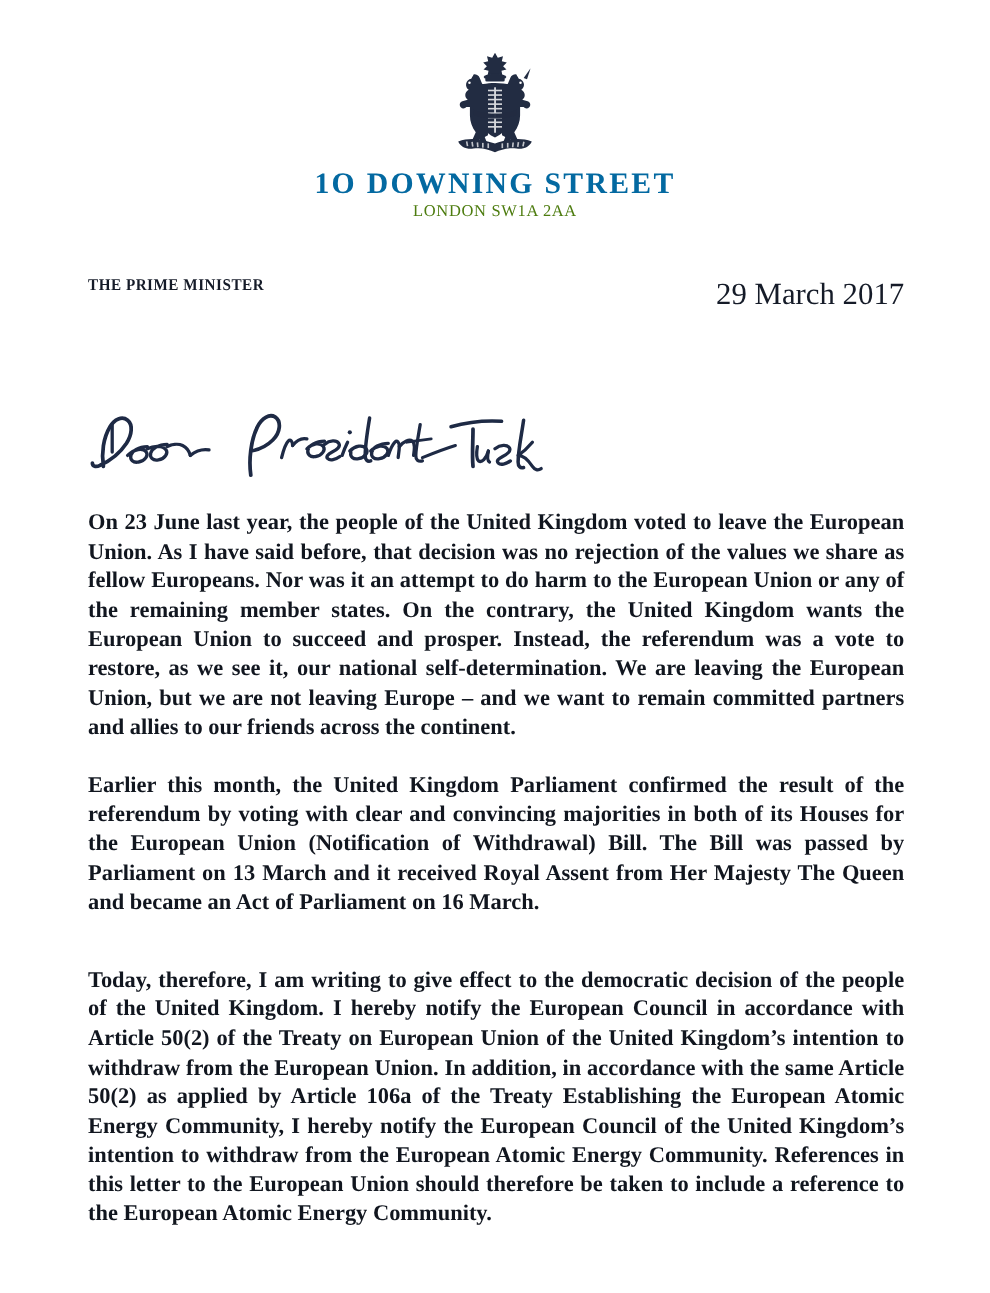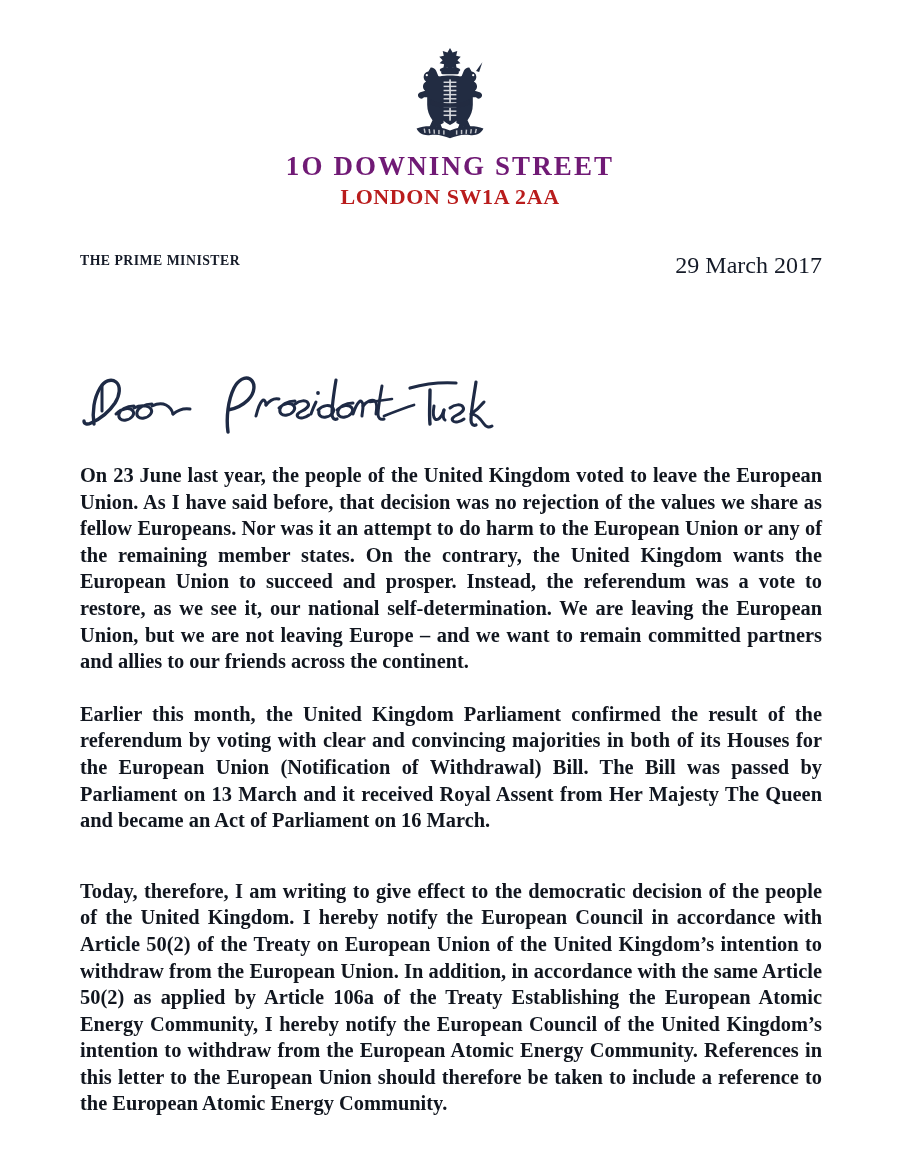--- a/index.html
+++ b/index.html
@@ -40,29 +40,29 @@
     position: absolute;
     top: 152px;
     left: 0;
     width: 900px;
     text-align: center;
   }
   .lh-title {
     font-size: 27px;
     font-weight: bold;
     letter-spacing: 2.1px;
-    color: #701a75;
+    color: #0369a1;
     line-height: 1.05;
     white-space: nowrap;
   }
   .lh-sub {
-    font-size: 22px;
-    font-weight: bold;
+    font-size: 15px;
+    font-weight: normal;
     letter-spacing: 0.6px;
-    color: #b91c1c;
+    color: #4d7c0f;
     margin-top: 4px;
     white-space: nowrap;
   }
 
   
   .header-row {
     position: absolute;
     top: 252px;
     left: 80px;
     width: 742px;
@@ -73,21 +73,21 @@
   .pm-label {
     font-size: 15px;
     font-weight: bold;
     letter-spacing: 0.5px;
     color: #151b28;
     transform: scaleX(0.92);
     transform-origin: left center;
     white-space: nowrap;
   }
   .letter-date {
-    font-size: 24px;
+    font-size: 28px;
     color: #151b28;
     white-space: nowrap;
   }
 
   
   .salutation {
     position: absolute;
     top: 362px;
     left: 78px;
     width: 470px;

